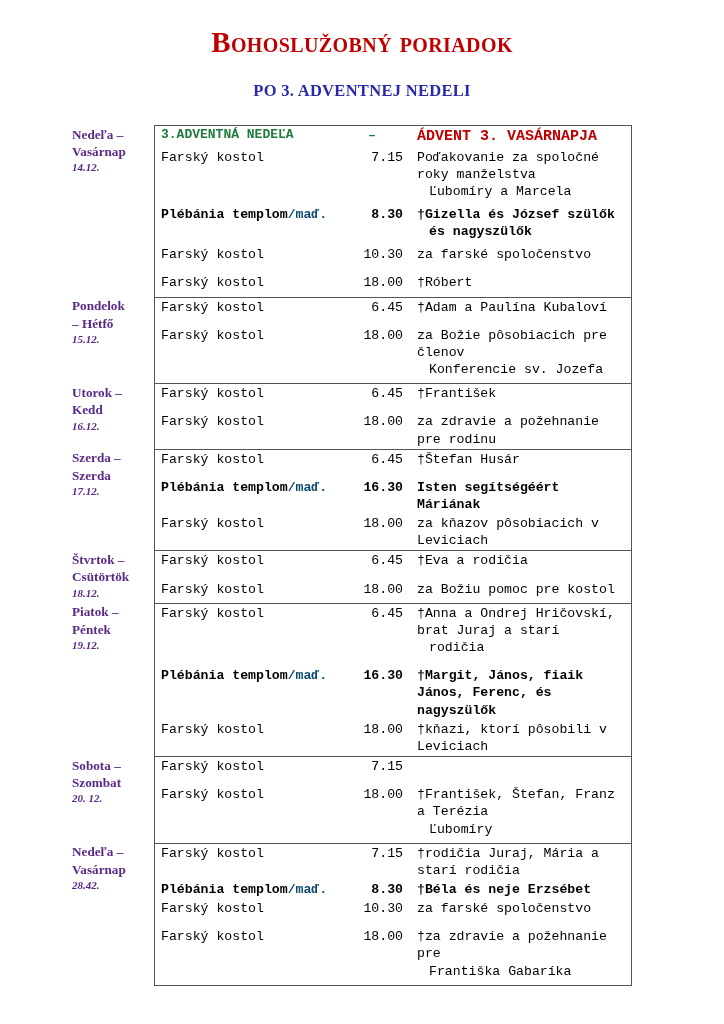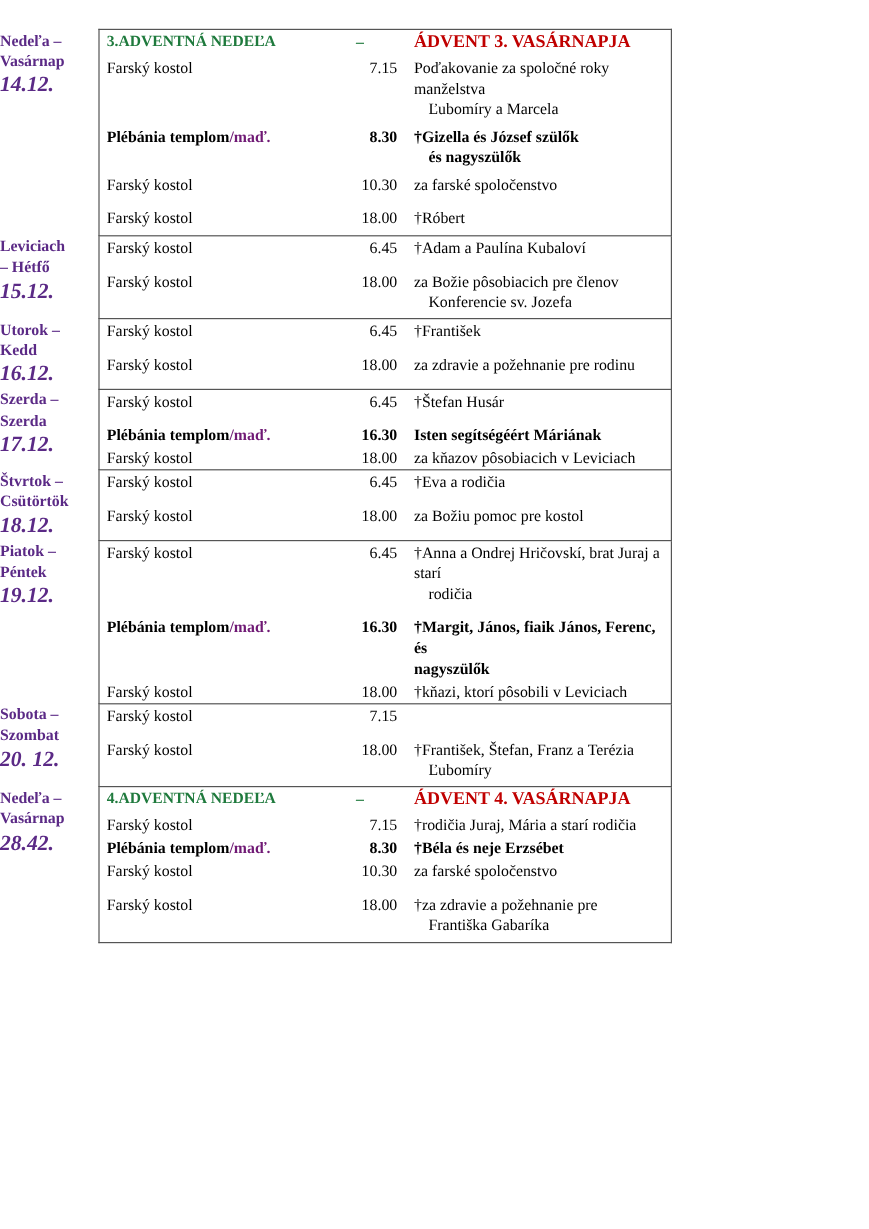--- a/index.html
+++ b/index.html
@@ -36,20 +36,21 @@
     color: #2a2aa8;
     font-weight: bold;
     font-size: 16.5px;
     margin: 22px 0 0 0;
     font-variant: small-caps;
     letter-spacing: 0.3px;
   }
   .schedule {
     position: relative;
     margin: 24px 0 0 0;
+    padding-left: 72px;
   }
   table.sched {
     border-collapse: collapse;
     width: 560px;
     table-layout: fixed;
   }
   table.sched td {
     vertical-align: top;
     padding: 0;
   }
@@ -58,25 +59,26 @@
     color: #5b2a86;
     font-weight: bold;
     font-size: 13.2px;
     line-height: 1.32;
     padding-top: 2px;
     padding-right: 4px;
   }
   .daycell .dnum {
     font-weight: bold;
     font-style: italic;
-    font-size: 18px;
+    font-size: 11px;
   }
   .boxcell {
     border: 1px solid #555;
     padding: 0;
+    font-family: Liberation Mono, monospace;
   }
   
   table.events {
     border-collapse: collapse;
     width: 100%;
     table-layout: fixed;
   }
   table.events td {
     vertical-align: top;
     padding: 1px 2px;
@@ -85,30 +87,32 @@
   }
   .c-place { width: 176px; padding-left: 6px !important; }
   .c-time  { width: 62px; text-align: right; padding-right: 8px !important; }
   .c-int   { width: auto; padding-left: 6px !important; }
 
   .hdr .c-place { color: #1f7a3d; font-weight: bold; font-size: 13px; }
   .hdr .c-time  { color: #1f7a3d; font-weight: bold; text-align: center; }
   .hdr .c-int   { color: #c00000; font-weight: bold; font-size: 15px; }
 
   .bold { font-weight: bold; }
-  .hu { color: #701a75; }
+  .hu { color: #0c4a6e; }
   .rowgap { height: 9px; }
   .smallgap { height: 4px; }
   .ind { padding-left: 12px; display: block; }
 </style>
 </head>
 <body>
 
 <div class="page">
 
+  <div class="doc-title">Bohoslužobný poriadok</div>
+  <div class="doc-subtitle">PO 3. ADVENTNEJ NEDELI</div>
 
   <div class="schedule">
     <table class="sched">
       <tbody>
 
       <tr>
         <td class="daycell">
           <div>Nedeľa –</div>
           <div>Vasárnap</div>
           <div class="dnum">14.12.</div>
@@ -159,21 +163,21 @@
             <tr class="smallgap">
                     <td colspan="3"></td>
                   </tr>
           </tbody>
               </table>
         </td>
       </tr>
 
       <tr>
         <td class="daycell">
-          <div>Leviciach</div>
+          <div>Pondelok</div>
           <div>– Hétfő</div>
           <div class="dnum">15.12.</div>
         </td>
         <td class="boxcell">
           <table class="events">
             <tbody>
                   <tr>
               <td class="c-place">Farský kostol</td>
               <td class="c-time">6.45</td>
               <td class="c-int">†Adam a Paulína Kubaloví</td>
@@ -359,25 +363,20 @@
 
       <tr>
         <td class="daycell">
           <div>Nedeľa –</div>
           <div>Vasárnap</div>
           <div class="dnum">28.42.</div>
         </td>
         <td class="boxcell">
           <table class="events">
             <tbody>
-                  <tr class="hdr">
-              <td class="c-place">4.ADVENTNÁ NEDEĽA</td>
-              <td class="c-time">–</td>
-              <td class="c-int">ÁDVENT 4. VASÁRNAPJA</td>
-            </tr>
             <tr>
               <td class="c-place">Farský kostol</td>
               <td class="c-time">7.15</td>
               <td class="c-int">†rodičia Juraj, Mária a starí rodičia</td>
             </tr>
             <tr>
               <td class="c-place bold"><span>Plébánia templom</span><span class="hu">/maď.</span></td>
               <td class="c-time bold">8.30</td>
               <td class="c-int bold">†Béla és neje Erzsébet</td>
             </tr>

